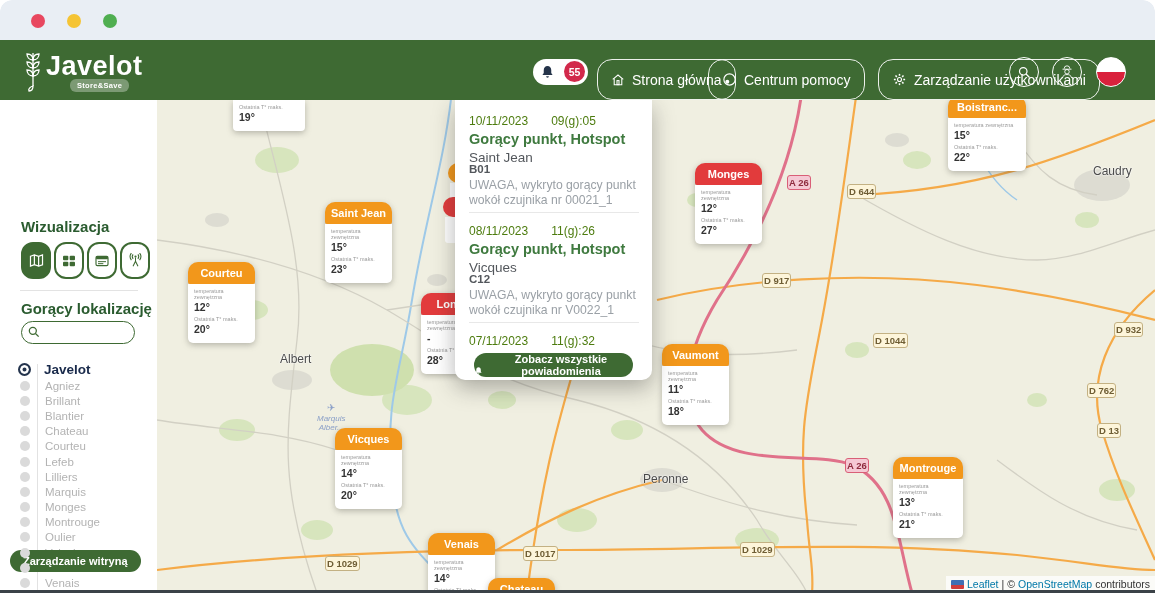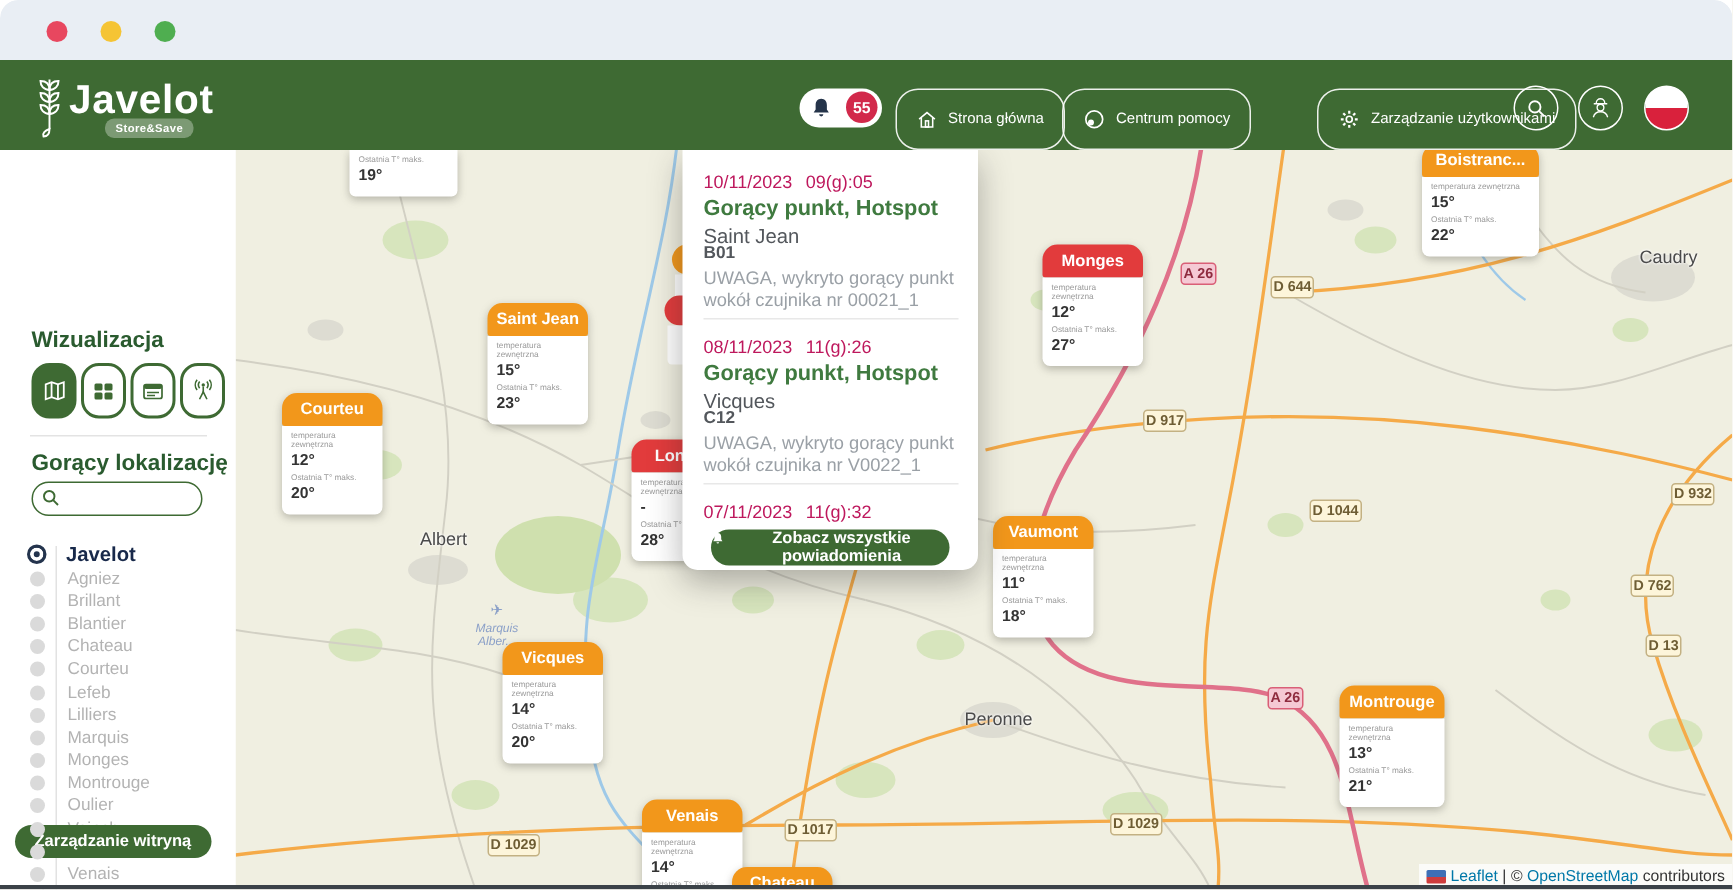--- a/index.html
+++ b/index.html
@@ -25,21 +25,21 @@
                 color:#fff; font-size:7.5px; font-weight:bold; padding:2px 7px;
                 border-radius:6px; letter-spacing:.3px; }
   .bell-pill { position:absolute; left:533px; top:19px; width:55px; height:26px;
                background:#fff; border-radius:13px; display:flex; align-items:center; }
   .bell-pill svg { margin-left:7px; }
   .bell-badge { position:absolute; right:3px; top:2px; width:21px; height:21px;
                 border-radius:50%; background:#d2294b; color:#fff; font-size:10.5px;
                 font-weight:bold; display:flex; align-items:center; justify-content:center; }
   .nav-pill { position:absolute; top:19px; height:41px; display:inline-flex; gap:7px;
               align-items:center; border:1.5px solid rgba(255,255,255,.9);
-              border-radius:15px; padding:0 13px; color:#fff; font-size:10px;
+              border-radius:15px; padding:0 13px; color:#fff; font-size:14px;
               white-space:nowrap; background:transparent; cursor:pointer; }
   .np1 { left:597px; } .np2 { left:708px; } .np3 { left:878px; }
   .icon-circle { position:absolute; top:17px; width:30px; height:30px;
                  border:1.5px solid #fff; border-radius:50%; display:flex;
                  align-items:center; justify-content:center; cursor:pointer; }
   .ic-search { left:1009px; } .ic-person { left:1052px; }
   .ic-flag { left:1096px; overflow:hidden;
              background:linear-gradient(#ffffff 50%, #d9213c 50%); }
 
   
@@ -108,29 +108,29 @@
                  padding:2px 5px 3px; display:flex; align-items:center; gap:3px; }
   .attribution a { color:#0078a8; text-decoration:none; cursor:pointer; }
   .attr-flag { width:13px; height:9px; border-radius:1px;
                background:linear-gradient(#3f6fb5 55%, #cf3d3d 55%); }
 
   
   .notif-panel { position:absolute; left:455px; top:100px; width:197px; height:280px;
                  background:#fff; z-index:40; border-radius:0 0 10px 10px;
                  box-shadow:0 8px 22px rgba(40,40,40,.35); }
   .n-abs { position:absolute; left:14px; right:13px; }
-  .n-date { font-size:12px; color:#be185d; display:flex; gap:9px; }
+  .n-date { font-size:12px; color:#4d7c0f; display:flex; gap:23px; }
   .n-title { font-size:14.5px; font-weight:bold; color:#3f7a3f; }
   .n-loc { font-size:13.5px; color:#53575c; }
   .n-code { font-size:11.5px; font-weight:bold; color:#53575c; }
   .n-msg { font-size:12.2px; color:#9aa0a6; line-height:1.22; }
   .n-div { position:absolute; left:14px; right:13px; height:1px; background:#e8e8e8; }
   .view-all-btn { position:absolute; left:19px; top:253px; width:159px; height:24px;
                   background:#3e6a33; color:#fff; border:none; border-radius:13px;
-                  font-size:11px; font-weight:bold; display:flex; align-items:flex-start;
+                  font-size:11px; font-weight:bold; display:flex; align-items:flex-end;
                   justify-content:center; gap:6px; cursor:pointer; }
 
   .window-bottom { position:absolute; left:0; right:0; bottom:0; height:3px;
                    background:#3b4248; z-index:60; }
 </style>
 </head>
 <body>
 
 <div class="window">
 

